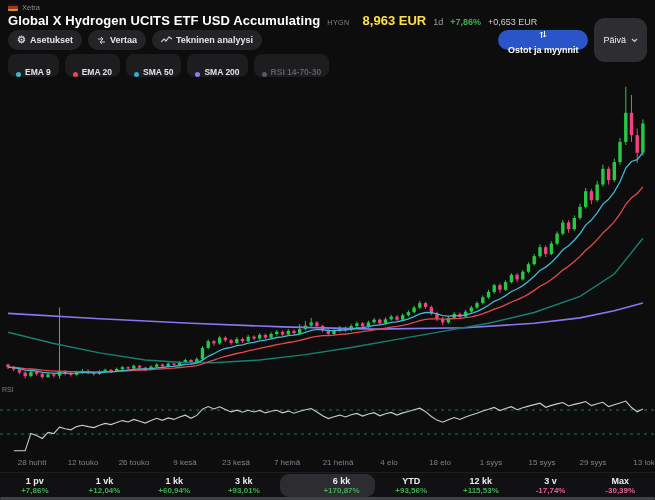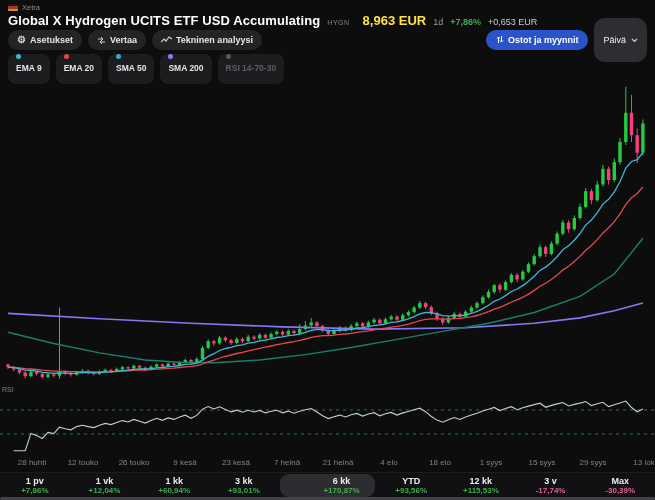--- a/index.html
+++ b/index.html
@@ -23,27 +23,27 @@
   .chg-period{font-size:9px;color:#9a9a9e;}
   .chg-pct{font-size:9px;font-weight:bold;color:#3fae53;}
   .chg-abs{font-size:9px;color:#cfcfd2;}
   
   .toolbar{position:absolute;top:30px;left:8px;right:8px;height:20px;display:flex;align-items:center;gap:6px;}
   .tpill{display:flex;align-items:center;gap:4px;height:20px;padding:0 9px;border-radius:11px;
     background:#242427;font-size:9px;font-weight:bold;color:#e6e6e8;cursor:pointer;}
   .tpill .ticon{display:flex;align-items:center;color:#cfcfd2;font-size:10px;line-height:1;}
   .toolbar-right{margin-left:auto;display:flex;align-items:center;gap:6px;}
   .buy-btn{display:flex;align-items:center;gap:4px;height:20px;padding:0 10px;border-radius:11px;
-    background:#2a55c9;font-size:9px;font-weight:bold;color:#fff;cursor:pointer;}
+    background:#2a55c9;font-size:9px;font-weight:bold;color:#fff;cursor:pointer;flex-direction:column;}
   .interval{display:flex;align-items:center;gap:5px;height:20px;padding:12px 9px;border-radius:11px;
     background:#2e2e32;font-size:9px;font-weight:normal;color:#f0f0f2;cursor:pointer;}
   
   .legend{position:absolute;top:54px;left:8px;display:flex;gap:6px;}
-  .lpill{display:flex;align-items:flex-start;gap:4px;height:30px;padding:0 8px;border-radius:8px;
-    background:#1d1d20;font-size:8.5px;font-weight:bold;color:#e3e3e6;cursor:pointer;flex-direction:column;}
+  .lpill{display:flex;align-items:flex-end;gap:4px;height:23px;padding:0 8px;border-radius:8px;
+    background:#1d1d20;font-size:8.5px;font-weight:bold;color:#e3e3e6;cursor:pointer;}
   .lpill .dot{width:5px;height:5px;border-radius:50%;}
   .lpill.muted{color:#5e5e62;}
   
   .chart-area{position:absolute;top:68px;left:0;width:655px;height:402px;}
   .chart-area svg{position:absolute;left:0;display:block;}
   #priceSvg{top:0;}
   #rsiSvg{top:320px;}
   .rsi-caption{position:absolute;top:318px;left:2px;font-size:7px;color:#808085;}
   .xaxis{position:absolute;top:390px;left:0;width:655px;height:12px;padding-left:48px;}
   .xaxis .tick{position:absolute;top:0;transform:translateX(-50%);font-size:8px;color:#828287;white-space:nowrap;}

